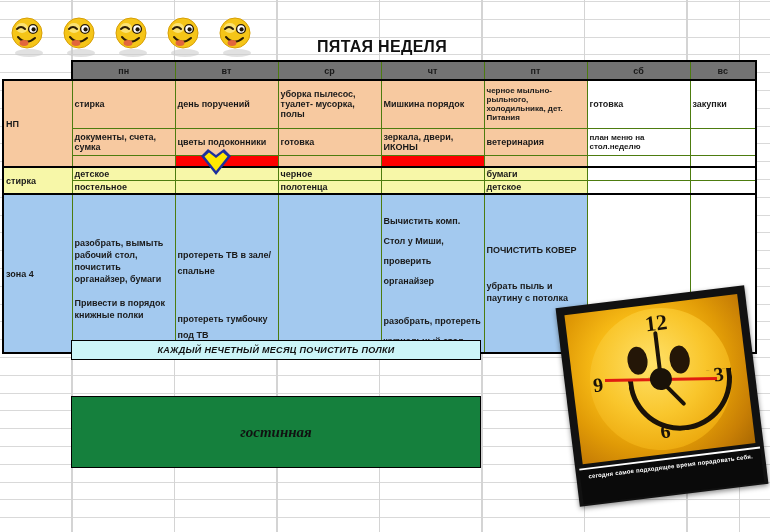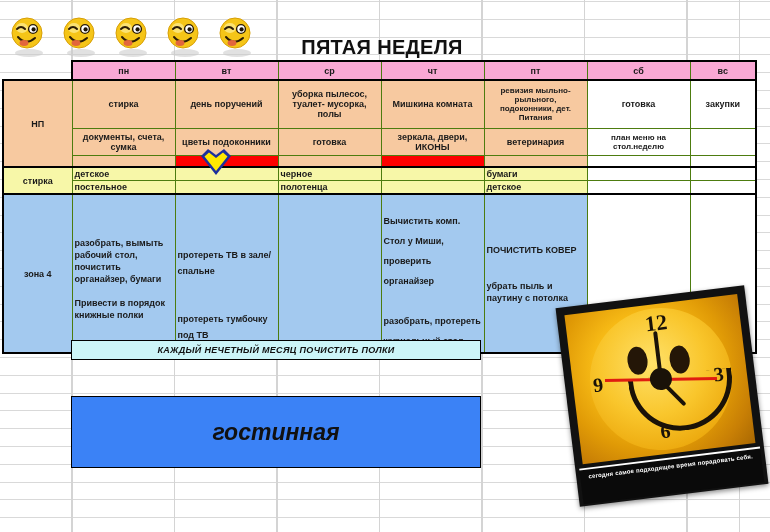--- a/index.html
+++ b/index.html
@@ -21,21 +21,21 @@
   }
 
   
   #smileys{position:absolute;left:8px;top:14px;width:240px;height:44px;display:flex;gap:12px;}
   .smiley{width:40px;height:44px;position:relative;}
   .smiley svg{display:block;}
 
   
   #title{
     position:absolute;left:232px;top:35px;width:300px;height:24px;
-    text-align:center;font-size:20px;font-weight:bold;color:#111;
+    text-align:center;font-size:16px;font-weight:bold;color:#111;
     letter-spacing:.3px;line-height:24px;
   }
 
   
   #main-table{
     position:absolute;left:2px;top:60px;
     border-collapse:collapse;
     table-layout:fixed;
     font-size:9px;
     color:#1a1a1a;
@@ -44,27 +44,27 @@
     border:1px solid #4d7c0f;
     padding:1px 2px;
     vertical-align:middle;
     overflow:hidden;
   }
   .c-np{width:69px;}
   .c-day{width:103px;}
   .c-sb{width:103px;}
   .c-vs{width:66px;}
 
-  .hdr{ text-align:center;font-weight:bold;font-size:9px;background:#f9a8d4;height:15px;}
+  .hdr{ text-align:center;font-weight:bold;font-size:9px;background:#737373;height:15px;}
   .peach{background:#f7c9a0;}
   .red{background:#fe0000;}
   .yellowish{background:#f7f7a8;}
   .blue{background:#a3c9ef;}
   .white{background:#ffffff;}
-  .ctr{text-align:center;margin-top:48px;}
+  .ctr{text-align:left;margin-top:48px;}
   .bold{font-weight:bold;}
   .vtop{vertical-align:top;}
   .tiny{font-size:8px;}
 
   
   .bt-thick{border-top:2px solid #000 !important;}
   .bb-thick{border-bottom:2px solid #000 !important;}
   .bl-thick{border-left:2px solid #000 !important;}
   .br-thick{border-right:2px solid #000 !important;}
 
@@ -79,24 +79,24 @@
     position:absolute;left:71px;top:340px;width:408px;height:18px;
     background:#ccf5f8;border:1.5px solid #000;
     font-style:italic;font-weight:bold;font-size:9px;
     display:flex;align-items:center;justify-content:center;
     letter-spacing:.3px;color:#111;
   }
 
   
   #room-box{
     position:absolute;left:71px;top:396px;width:408px;height:70px;
-    background:#3b82f6;border:1.5px solid #000;
+    background:#15803d;border:1.5px solid #000;
     display:flex;align-items:center;justify-content:center;
-    font-family:Liberation Sans, sans-serif;
-    font-style:italic;font-weight:bold;font-size:23px;color:#111;
+    font-family:Liberation Serif, serif;
+    font-style:italic;font-weight:bold;font-size:15px;color:#111;
   }
 
   
   #clock-photo{
     position:absolute;left:567px;top:296px;width:190px;height:200px;
     transform:rotate(-7deg);
     background:#111;
     box-shadow:0 2px 5px rgba(0,0,0,.45);
     overflow:hidden;
   }
@@ -225,22 +225,22 @@
       <td class="hdr bt-thick">пт</td>
       <td class="hdr bt-thick">сб</td>
       <td class="hdr bt-thick br-thick">вс</td>
     </tr>
 
     <tr style="height:48px;">
       <td rowspan="3" class="peach ctr bold bl-thick bt-thick">НП</td>
       <td class="peach ctr bold bt-thick">стирка</td>
       <td class="peach ctr bold bt-thick">день поручений</td>
       <td class="peach ctr bold bt-thick">уборка пылесос, туалет- мусорка, полы</td>
-      <td class="peach ctr bold bt-thick">Мишкина комната</td>
-      <td class="peach ctr bold tiny bt-thick">ревизия мыльно-рыльного, подоконники, дет. Питания</td>
+      <td class="peach ctr bold bt-thick">Мишкина порядок</td>
+      <td class="peach ctr bold tiny bt-thick">черное мыльно-рыльного, холодильника, дет. Питания</td>
       <td class="white ctr bold bt-thick">готовка</td>
       <td class="white ctr bold bt-thick br-thick">закупки</td>
     </tr>
 
     <tr style="height:27px;">
       <td class="peach ctr bold">документы, счета, сумка</td>
       <td class="peach ctr bold">цветы подоконники</td>
       <td class="peach ctr bold">готовка</td>
       <td class="peach ctr bold">зеркала, двери, ИКОНЫ</td>
       <td class="peach ctr bold">ветеринария</td>

